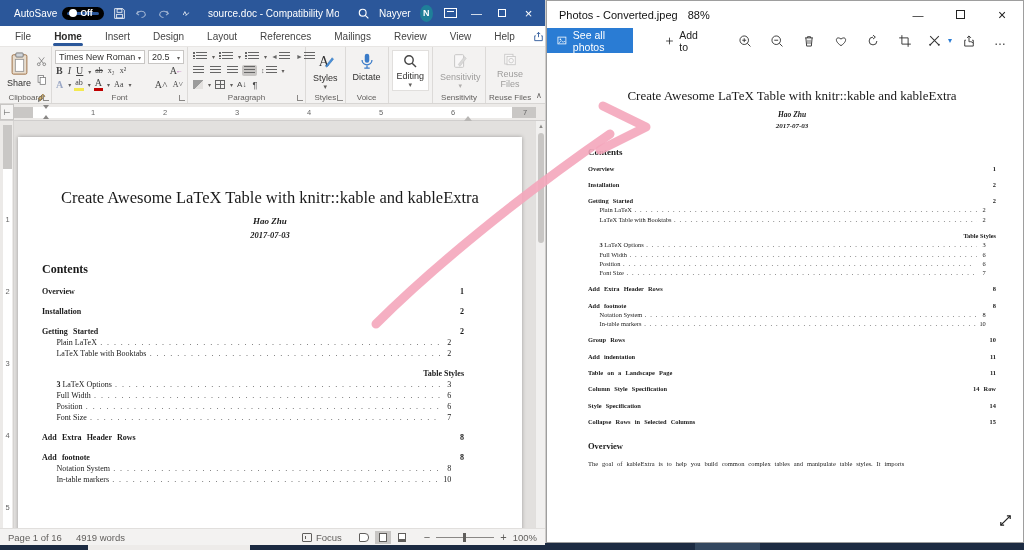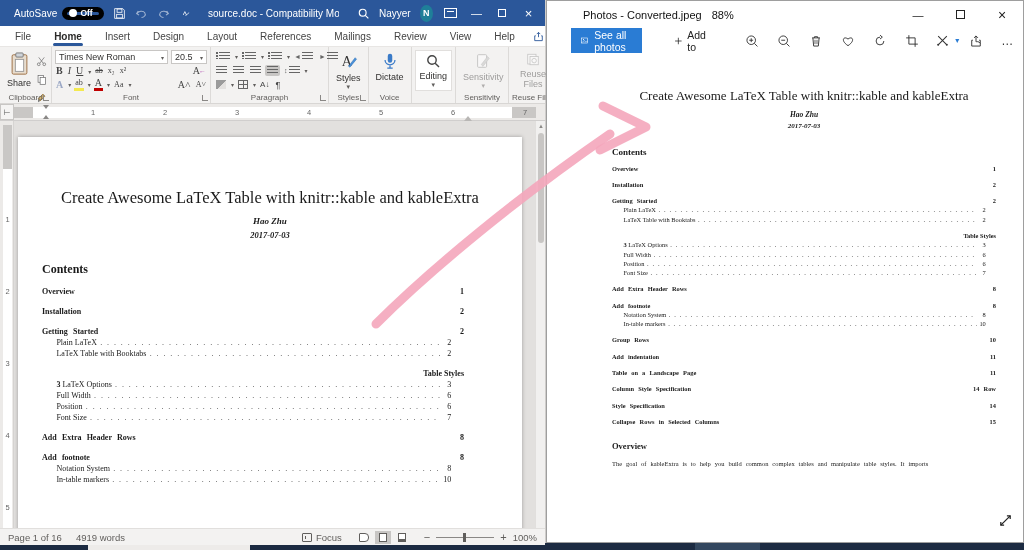--- a/index.html
+++ b/index.html
@@ -124,21 +124,21 @@
   .st-view.sel { background:#c8c6c4; }
   .vglyph { width:8px; height:9px; border:1px solid #605e5c; background:#fff; }
   .vglyph.book { width:10px; border-radius:1px 4px 4px 1px; }
   .vglyph.web { border-bottom:3px solid #605e5c; }
   .st-zoom { display:flex; align-items:center; gap:6px; }
   .st-zoom .track { position:relative; width:58px; height:1px; background:#8a8886; }
   .st-zoom .thumb { position:absolute; left:27px; top:-4px; width:3px; height:9px; background:#605e5c; }
   .st-zoom .pm { font-size:11px; color:#605e5c; }
 
   
-  .ph-window { position:absolute; left:546px; top:0; width:478px; height:543px; background:#fff; border:1px solid #9e9e9e; z-index:1;padding-left:24px; }
+  .ph-window { position:absolute; left:546px; top:0; width:478px; height:543px; background:#fff; border:1px solid #9e9e9e; z-index:1; }
   .ph-titlebar { height:27px; display:flex; align-items:center; font-size:11px; color:#111; padding-left:12px; }
   .ph-zoom { margin-left:10px; color:#111; }
   .ph-ctls { margin-left:auto; display:flex; height:27px; }
   .ph-ctl { width:42px; display:flex; align-items:center; justify-content:center; font-size:11px; color:#222; }
   .ph-ctl .maxbox { width:9px; height:9px; border:1px solid #222; }
   .ph-ctl.close { font-size:14px; }
   .ph-toolbar { height:25px; display:flex; align-items:center; }
   .ph-seeall { height:25px; background:#2a7cd4; color:#fff; display:flex; align-items:center; gap:6px; padding:0 10px; font-size:10.5px; }
   .ph-addto { display:flex; align-items:center; gap:5px; font-size:10.5px; color:#222; margin-left:32px; }
   .ph-tool { width:30px; display:flex; align-items:center; justify-content:center; color:#333; }
@@ -409,21 +409,21 @@
                 <use href="#i-brush"></use>
               </svg></span>
         </div>
         <span class="rg-label">Clipboard</span>
         <span class="launcher"></span>
       </div>
 
       <div class="rgroup" style="width:163px;">
         <div class="fg-rows" style="width:100%;">
           <div class="fg-row">
-            <span class="combo" style="width:113px;">
+            <span class="combo" style="width:90px;">
               <span class="cv">Times New Roman</span>
                 <span class="ca">▾</span>
             </span>
             <span class="combo" style="width:36px;text-align:center;">
               <span class="cv">20.5</span>
                 <span class="ca">▾</span>
             </span>
           </div>
           <div class="fg-row">
             <span class="fbtn gB"></span>

